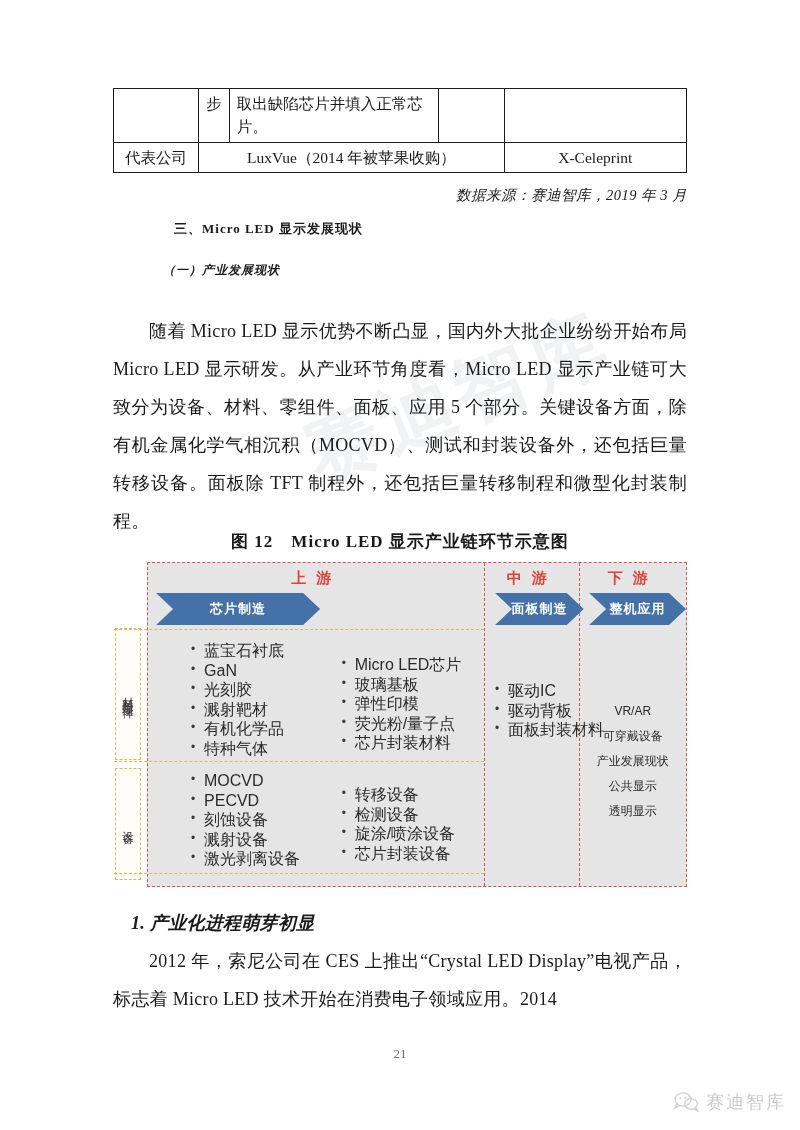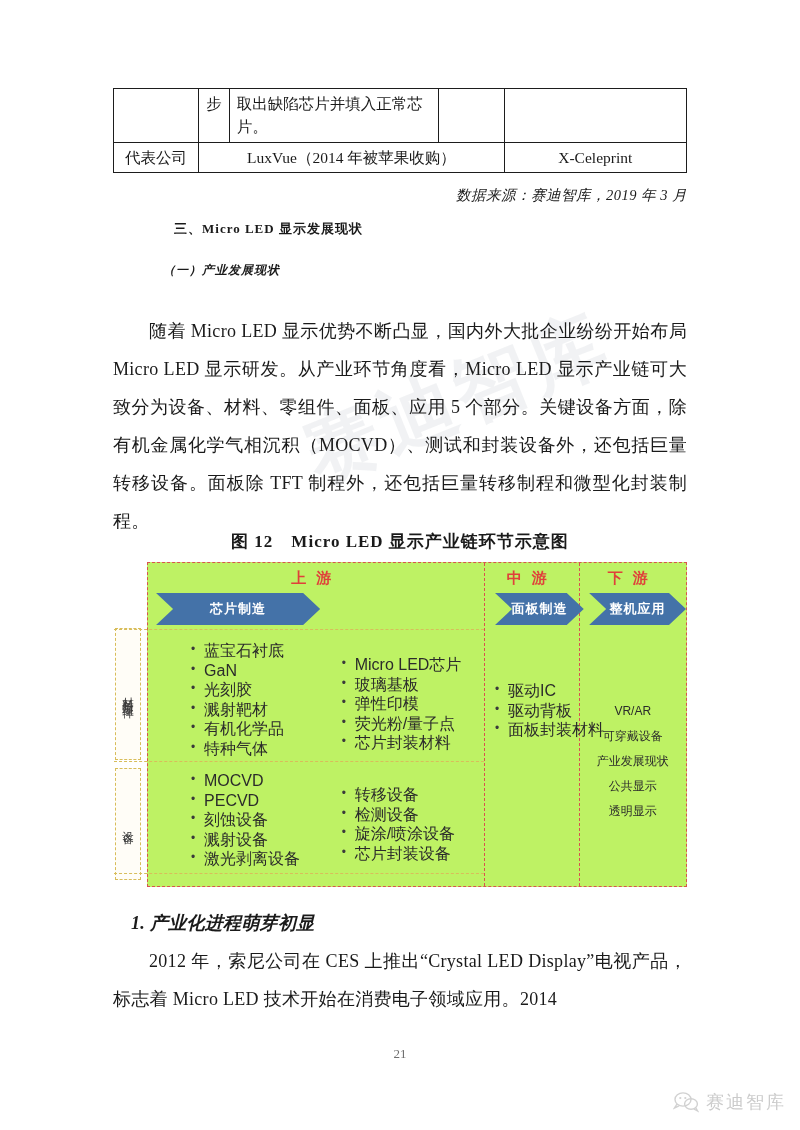--- a/index.html
+++ b/index.html
@@ -113,21 +113,21 @@
     padding:4px 0;
     background:#fffdf7;
   }
   .side-mat { top:0px;  height:132px; }
   .side-eqp { top:140px; height:112px; }
 
   
   .frame {
     position:absolute; left:34px; top:0; right:0; bottom:0;
     border:1.6px dashed #d9534f;
-    background:#bef264;
+    background:#e5e5e5;
   }
 
   
   .vdiv {
     position:absolute; top:0; bottom:0; width:0;
     border-left:1.6px dashed #d9534f;
   }
   .vdiv-1 { left:62.5%; }
   .vdiv-2 { left:80.2%; }
 

